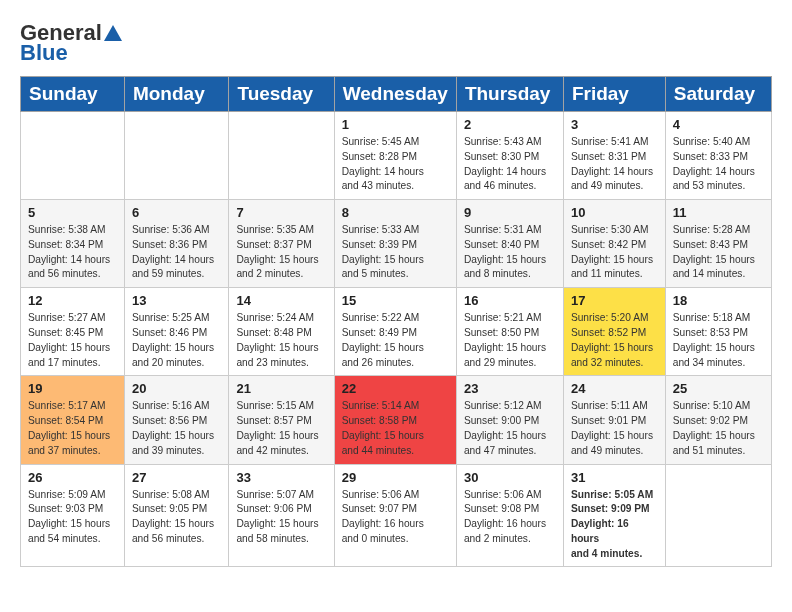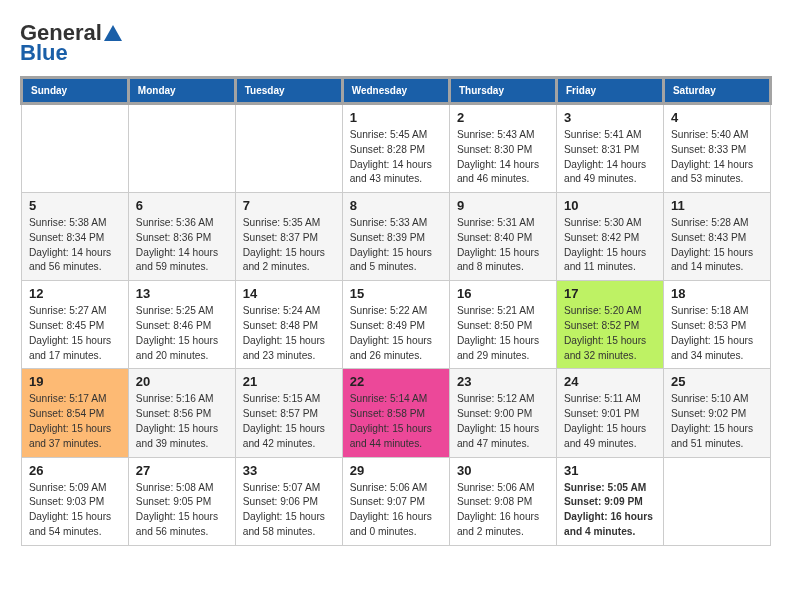--- a/index.html
+++ b/index.html
@@ -40,25 +40,25 @@
       color: #444;
     }
     .calendar {
       width: 100%;
       border-collapse: collapse;
       border: 1px solid #ccc;
     }
     .calendar th {
       background-color: #1a5fa8;
       color: #fff;
-      font-size: 10px;
+      font-size: 19px;
       font-weight: bold;
       text-align: left;
       padding: 6px 8px;
-      border: 3px solid #a3a3a3;
+      border: 1px solid #a3a3a3;
     }
     .calendar td {
       vertical-align: top;
       border: 1px solid #ccc;
       padding: 5px 7px;
       width: 108px;
       min-height: 90px;
       background: #fff;
       font-size: 10.5px;
       color: #333;
@@ -230,21 +230,21 @@
 Daylight: 15 hours
 and 26 minutes.</div>
         </td>
         <td style="background: rgb(255, 255, 255);">
           <div class="day-num">16</div>
           <div class="day-info" style="white-space: pre-line;">Sunrise: 5:21 AM
 Sunset: 8:50 PM
 Daylight: 15 hours
 and 29 minutes.</div>
         </td>
-        <td style="background: #bef264; margin-top: 40px;">
+        <td style="background: #fde047; margin-top: 40px;">
           <div class="day-num">17</div>
           <div class="day-info" style="white-space: pre-line;">Sunrise: 5:20 AM
 Sunset: 8:52 PM
 Daylight: 15 hours
 and 32 minutes.</div>
         </td>
         <td style="background: rgb(255, 255, 255);">
           <div class="day-num">18</div>
           <div class="day-info" style="white-space: pre-line;">Sunrise: 5:18 AM
 Sunset: 8:53 PM
@@ -267,21 +267,21 @@
 Daylight: 15 hours
 and 39 minutes.</div>
         </td>
         <td style="background: rgb(245, 245, 245);">
           <div class="day-num">21</div>
           <div class="day-info" style="white-space: pre-line;">Sunrise: 5:15 AM
 Sunset: 8:57 PM
 Daylight: 15 hours
 and 42 minutes.</div>
         </td>
-        <td style="background: #ec4899; margin-left: 36px;">
+        <td style="background: #ef4444; margin-left: 36px;">
           <div class="day-num">22</div>
           <div class="day-info" style="white-space: pre-line;">Sunrise: 5:14 AM
 Sunset: 8:58 PM
 Daylight: 15 hours
 and 44 minutes.</div>
         </td>
         <td style="background: rgb(245, 245, 245);">
           <div class="day-num">23</div>
           <div class="day-info" style="white-space: pre-line;">Sunrise: 5:12 AM
 Sunset: 9:00 PM

